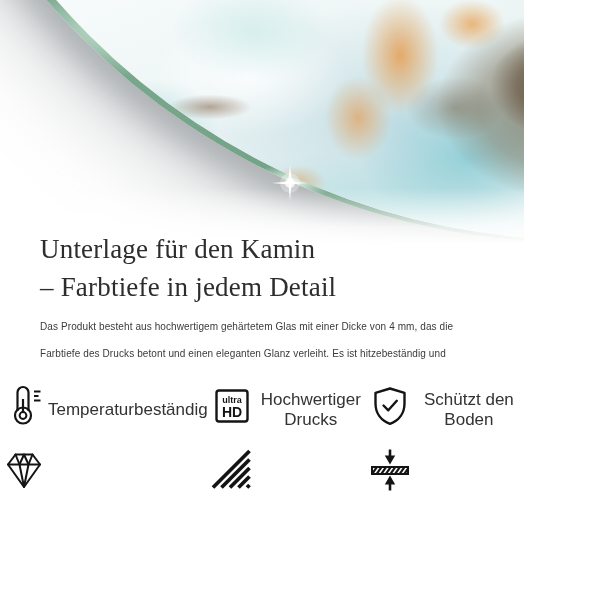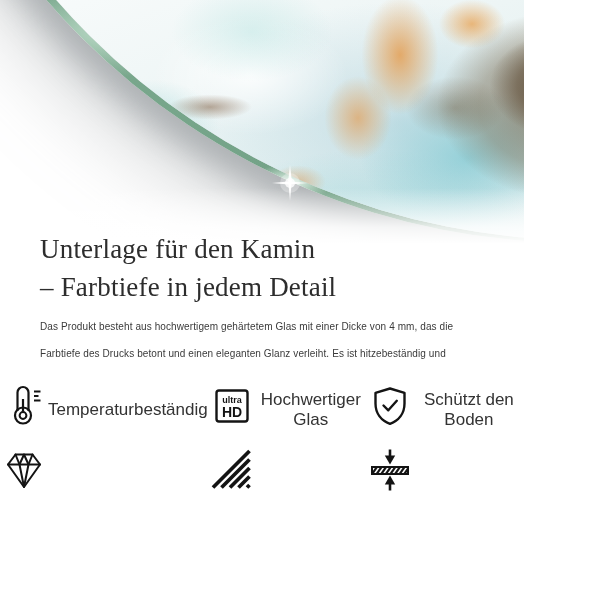--- a/index.html
+++ b/index.html
@@ -104,21 +104,21 @@
     </div>
 
     <div class="feature">
       <div class="icon-box">
         <svg width="48" height="48" viewBox="0 0 48 48">
           <rect class="st" stroke-width="2.4" x="8.5" y="8.5" width="31" height="31" rx="2.5"></rect>
           <text class="hdtxt" x="24" y="20.5" font-size="9" text-anchor="middle">ultra</text>
           <text class="hdtxt" x="24" y="34.5" font-size="14" text-anchor="middle">HD</text>
         </svg>
       </div>
-      <div class="label">Hochwertiger Glas</div>
+      <div class="label">Hochwertiger Drucks</div>
     </div>
 
     <div class="feature">
       <div class="icon-box">
         <svg width="48" height="48" viewBox="0 0 48 48">
           <path class="st" stroke-width="2.4" stroke-linejoin="round" d="M24 6.5 L38.5 10.8 V21.5 C38.5 31.5 32.5 38.6 24 41.8 C15.5 38.6 9.5 31.5 9.5 21.5 V10.8 Z"></path>
           <path class="st" stroke-width="2.4" stroke-linecap="round" stroke-linejoin="round" d="M17.5 23.5 L22.3 28.3 L30.8 18.8"></path>
         </svg>
       </div>
       <div class="label">Schützt den Boden</div>

